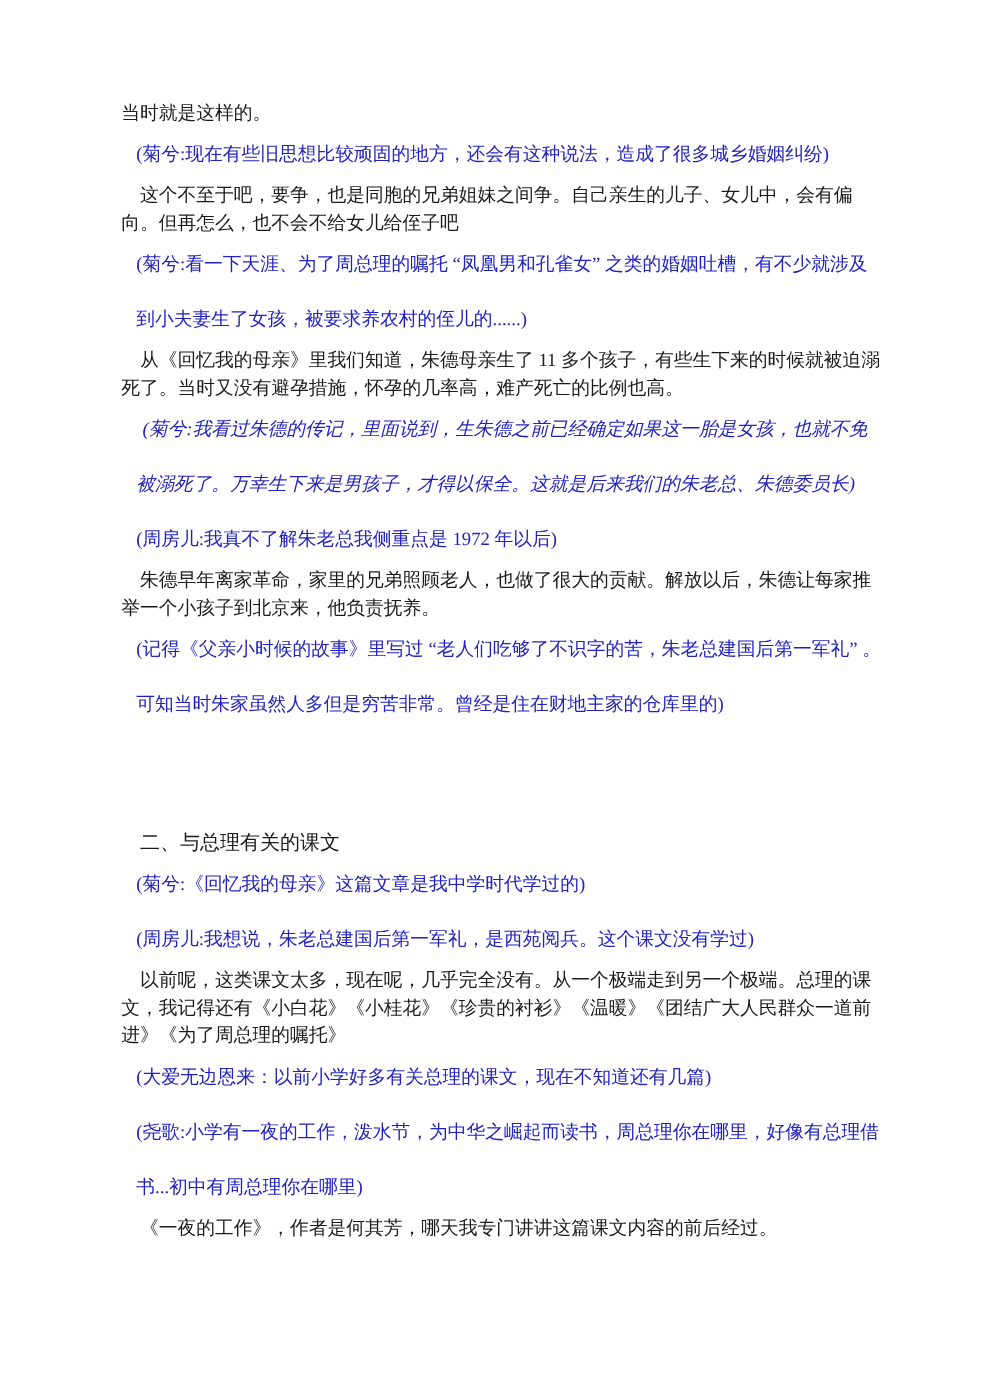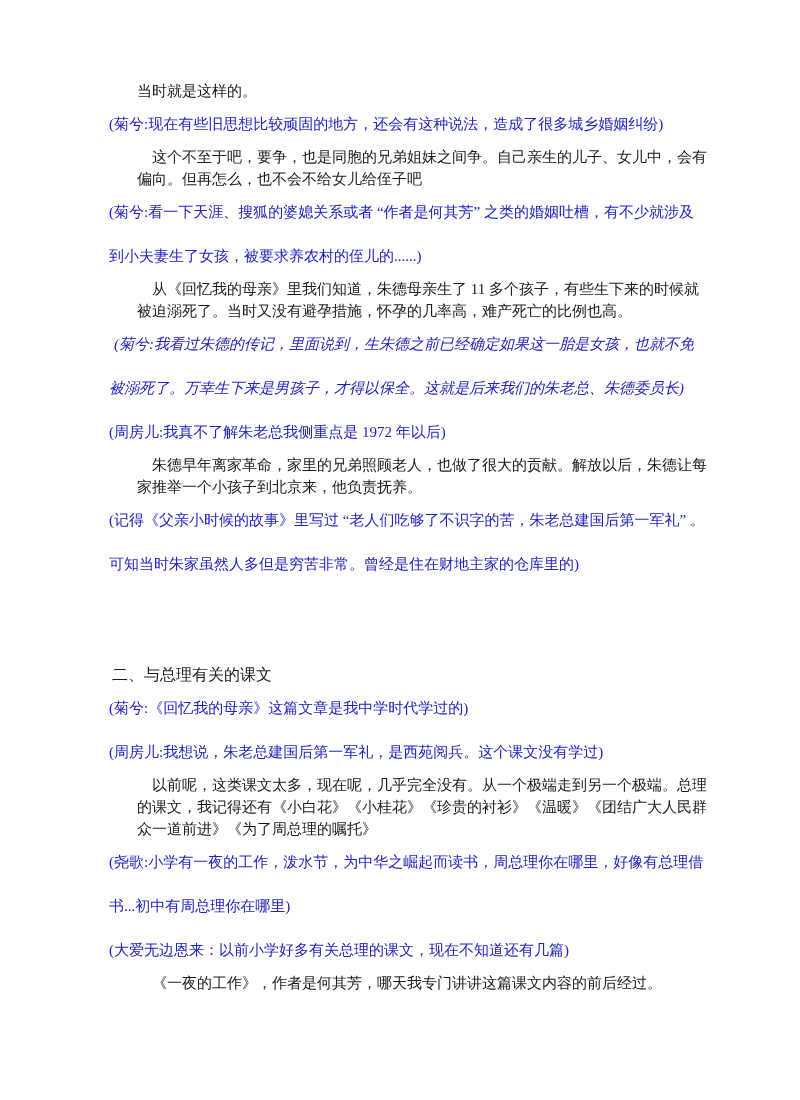--- a/index.html
+++ b/index.html
@@ -24,21 +24,20 @@
   }
   .doc-body p {
     margin: 0;
     padding: 0;
     word-break: break-all;
   }
   
   p.p-body {
     color: var(--ink, #1a1a1a);
     line-height: 22px;
-    margin-left: 40px;
   }
   
   p.p-comment {
     color: var(--comment-blue, #2222be);
     line-height: 44px;
     margin-left: 12px;
   }
   
   p.p-heading {
     color: var(--ink, #1a1a1a);
@@ -52,27 +51,27 @@
 </style>
 </head>
 <body>
 
 <div class="page">
   <div class="doc-body">
 
   <p class="p-body">当时就是这样的。</p>
       <p class="p-comment">(菊兮:现在有些旧思想比较顽固的地方，还会有这种说法，造成了很多城乡婚姻纠纷)</p>
       <p class="p-body indent">这个不至于吧，要争，也是同胞的兄弟姐妹之间争。自己亲生的儿子、女儿中，会有偏向。但再怎么，也不会不给女儿给侄子吧</p>
-      <p class="p-comment">(菊兮:看一下天涯、搜狐的婆媳关系或者 “作者是何其芳” 之类的婚姻吐槽，有不少就涉及到小夫妻生了女孩，被要求养农村的侄儿的......)</p>
+      <p class="p-comment">(菊兮:看一下天涯、为了周总理的嘱托 “凤凰男和孔雀女” 之类的婚姻吐槽，有不少就涉及到小夫妻生了女孩，被要求养农村的侄儿的......)</p>
       <p class="p-body indent">从《回忆我的母亲》里我们知道，朱德母亲生了 11 多个孩子，有些生下来的时候就被迫溺死了。当时又没有避孕措施，怀孕的几率高，难产死亡的比例也高。</p>
       <p class="p-comment indent-sm">(菊兮:我看过朱德的传记，里面说到，生朱德之前已经确定如果这一胎是女孩，也就不免被溺死了。万幸生下来是男孩子，才得以保全。这就是后来我们的朱老总、朱德委员长)</p>
       <p class="p-comment">(周房儿:我真不了解朱老总我侧重点是 1972 年以后)</p>
       <p class="p-body indent">朱德早年离家革命，家里的兄弟照顾老人，也做了很大的贡献。解放以后，朱德让每家推举一个小孩子到北京来，他负责抚养。</p>
       <p class="p-comment">(记得《父亲小时候的故事》里写过 “老人们吃够了不识字的苦，朱老总建国后第一军礼” 。可知当时朱家虽然人多但是穷苦非常。曾经是住在财地主家的仓库里的)</p>
       <p class="p-heading indent">二、与总理有关的课文</p>
       <p class="p-comment">(菊兮:《回忆我的母亲》这篇文章是我中学时代学过的)</p>
       <p class="p-comment">(周房儿:我想说，朱老总建国后第一军礼，是西苑阅兵。这个课文没有学过)</p>
       <p class="p-body indent">以前呢，这类课文太多，现在呢，几乎完全没有。从一个极端走到另一个极端。总理的课文，我记得还有《小白花》《小桂花》《珍贵的衬衫》《温暖》《团结广大人民群众一道前进》《为了周总理的嘱托》</p>
+      <p class="p-comment">(大爱无边恩来：以前小学好多有关总理的课文，现在不知道还有几篇)</p>
       <p class="p-comment">(尧歌:小学有一夜的工作，泼水节，为中华之崛起而读书，周总理你在哪里，好像有总理借书...初中有周总理你在哪里)</p>
-      <p class="p-comment">(大爱无边恩来：以前小学好多有关总理的课文，现在不知道还有几篇)</p>
       <p class="p-body indent">《一夜的工作》，作者是何其芳，哪天我专门讲讲这篇课文内容的前后经过。</p>
     </div>
 </div>
 
 </body></html>

